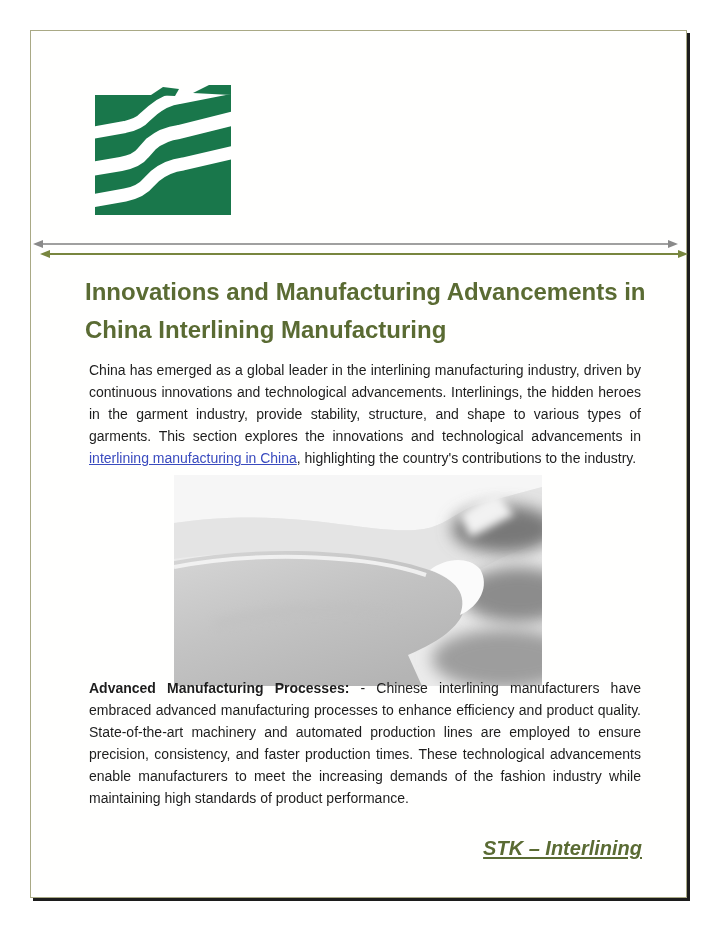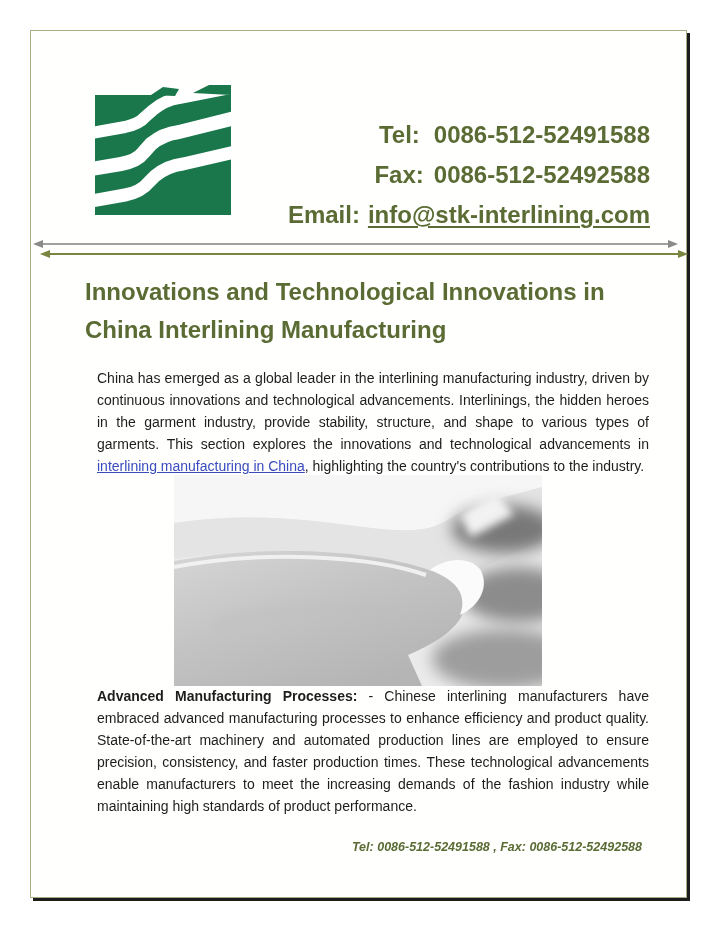--- a/index.html
+++ b/index.html
@@ -20,21 +20,21 @@
   .contact .lbl{margin-right:14px;}
   .contact .lbl-md{margin-right:10px;}
   .contact .lbl-sm{margin-right:8px;}
   .email-link{color:#5a6b33;text-decoration:underline;text-decoration-thickness:2px;text-underline-offset:3px;}
   
   .arrows{position:absolute;left:0;top:206px;width:658px;height:26px;}
   
   .heading{position:absolute;left:54px;top:242px;width:590px;margin:0;
            font-size:24px;line-height:37.5px;font-weight:bold;color:#5a6b33;}
   
-  .para{position:absolute;left:54px;width:552px;margin:12px;font-size:14px;line-height:22.1px;
+  .para{position:absolute;left:54px;width:552px;margin:4px;font-size:14px;line-height:22.1px;
         color:#1d1d1d;text-align:justify;}
   .para1{top:324px;}
   .para2{top:642px;}
   .inline-link{color:#3a4bbf;text-decoration:underline;}
   
   .photo{position:absolute;left:143px;top:444px;width:368px;height:211px;overflow:hidden;}
   .photo svg{display:block;}
   
   .footer{position:absolute;right:44px;top:806px;text-align:right;color:#5a6b33;white-space:nowrap;}
   .f-company{font-size:20px;font-weight:bold;font-style:italic;text-decoration:underline;
@@ -52,40 +52,35 @@
       <rect x="0" y="8" width="136" height="120" fill="#19774b"></rect>
       <path d="M-4,46 L30,40 Q44,37 50,30 L58,23 Q70,13 84,11 L140,0" fill="none" stroke="#ffffff" stroke-width="12" stroke-linejoin="round"></path>
       <path d="M-4,82 L26,77 Q42,74 48,66 L56,57 Q68,47 84,45 L140,31" fill="none" stroke="#ffffff" stroke-width="14" stroke-linejoin="round"></path>
       <path d="M-4,114 L30,108 Q46,105 54,95 L60,89 Q72,79 88,77 L140,65" fill="none" stroke="#ffffff" stroke-width="13" stroke-linejoin="round"></path>
       <path d="M56,8 L68,0 L84,2 L80,9 Z" fill="#19774b"></path>
       <path d="M98,6 L114,-2 L136,-2 L136,8 Z" fill="#19774b"></path>
       <path d="M30,40 Q44,37 50,30 L54,26 L60,34 Q50,42 34,44 Z" fill="#19774b" opacity="0.0"></path>
     </svg>
   </div>
 
-  <div class="contact">
-    <div><span class="lbl">Tel:</span><span>0086-512-52491588</span></div>
-    <div><span class="lbl lbl-md">Fax:</span><span>0086-512-52492588</span></div>
-    <div><span class="lbl lbl-sm">Email:</span><a href="#" class="email-link">info@stk-interlining.com</a></div>
-  </div>
 
   <svg class="arrows" width="658" height="26" viewBox="0 0 658 26">
     <g>
       <line x1="10" y1="7" x2="640" y2="7" stroke="#a0a0a0" stroke-width="2"></line>
       <polygon points="2,7 12,3 12,11" fill="#8a8a8a"></polygon>
       <polygon points="647,7 637,3 637,11" fill="#8a8a8a"></polygon>
     </g>
     <g>
       <line x1="17" y1="17" x2="650" y2="17" stroke="#78863f" stroke-width="2"></line>
       <polygon points="9,17 19,13 19,21" fill="#78863f"></polygon>
       <polygon points="657,17 647,13 647,21" fill="#78863f"></polygon>
     </g>
   </svg>
 
-  <h1 class="heading">Innovations and Technological Innovations in China Interlining Manufacturing</h1>
+  <h1 class="heading">Innovations and Manufacturing Advancements in China Interlining Manufacturing</h1>
 
   <p class="para para1"><span>China has emerged as a global leader in the interlining manufacturing industry, driven by continuous innovations and technological advancements. Interlinings, the hidden heroes in the garment industry, provide stability, structure, and shape to various types of garments. This section explores the innovations and technological advancements in </span><a href="#" class="inline-link">interlining manufacturing in China</a><span>, highlighting the country's contributions to the industry.</span></p>
 
   <div class="photo">
     <svg width="368" height="211" viewBox="0 0 368 211">
       <defs>
         <filter id="b8" x="-60%" y="-60%" width="220%" height="220%">
             <feGaussianBlur stdDeviation="8"></feGaussianBlur>
           </filter>
         <filter id="b4" x="-60%" y="-60%" width="220%" height="220%">
@@ -107,16 +102,16 @@
       <path d="M0,86 C95,68 205,76 258,96 C286,107 298,126 286,144 C274,162 252,172 234,180 L248,211 L0,211 Z" fill="url(#roll)"></path>
       <path d="M256,95 C282,104 294,120 286,140 C306,131 316,111 306,94 C293,80 270,84 256,95 Z" fill="#fbfbfb"></path>
       <path d="M0,92 C95,74 200,82 252,100" fill="none" stroke="#f4f4f4" stroke-width="4" opacity="0.9"></path>
       <path d="M40,150 C100,132 170,130 220,140" fill="none" stroke="#bdbdbd" stroke-width="10" opacity="0.35" filter="url(#b4)"></path>
     </svg>
   </div>
 
   <p class="para para2"><b>Advanced Manufacturing Processes:</b><span> - Chinese interlining manufacturers have embraced advanced manufacturing processes to enhance efficiency and product quality. State-of-the-art machinery and automated production lines are employed to ensure precision, consistency, and faster production times. These technological advancements enable manufacturers to meet the increasing demands of the fashion industry while maintaining high standards of product performance.</span></p>
 
   <div class="footer">
-    <div class="f-telfax">Tel: 0086-512-52491588 , Fax: 0086-512-52492588</div>
+    <div class="f-company">STK – Interlining</div>
   </div>
 
 </div>
 
 </body></html>

